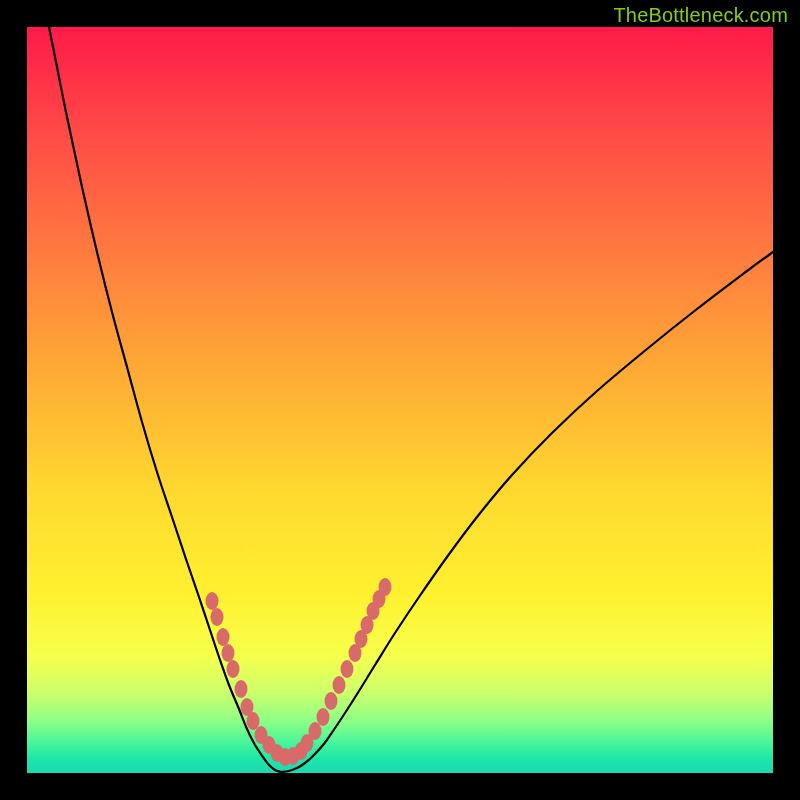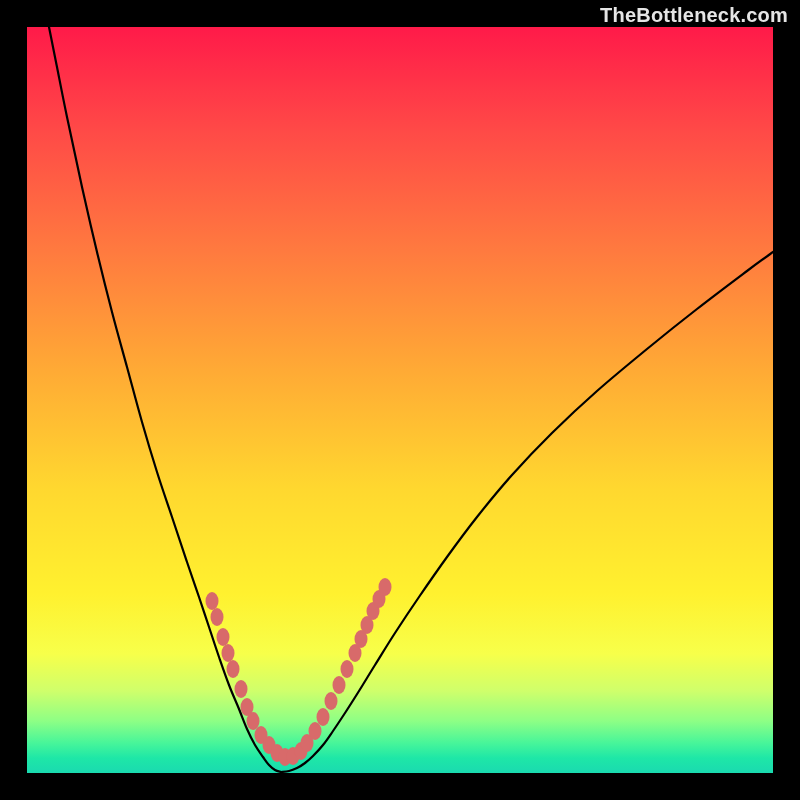--- a/index.html
+++ b/index.html
@@ -39,23 +39,23 @@
       #8eff85 93%,
       #47f59a 96%,
       #1ee7a7 98%,
       #1adab0 100%
     );
   }
   .watermark {
     position: absolute;
     top: 4px;
     right: 12px;
-    color: #e5e5e5;
+    color: #84cc16;
     font-size: 20px;
-    font-weight: 700;
+    font-weight: 400;
     letter-spacing: 0.2px;
     user-select: none;
   }
   svg.curves {
     position: absolute;
     top: 0;
     left: 0;
   }
 </style>
 </head>

